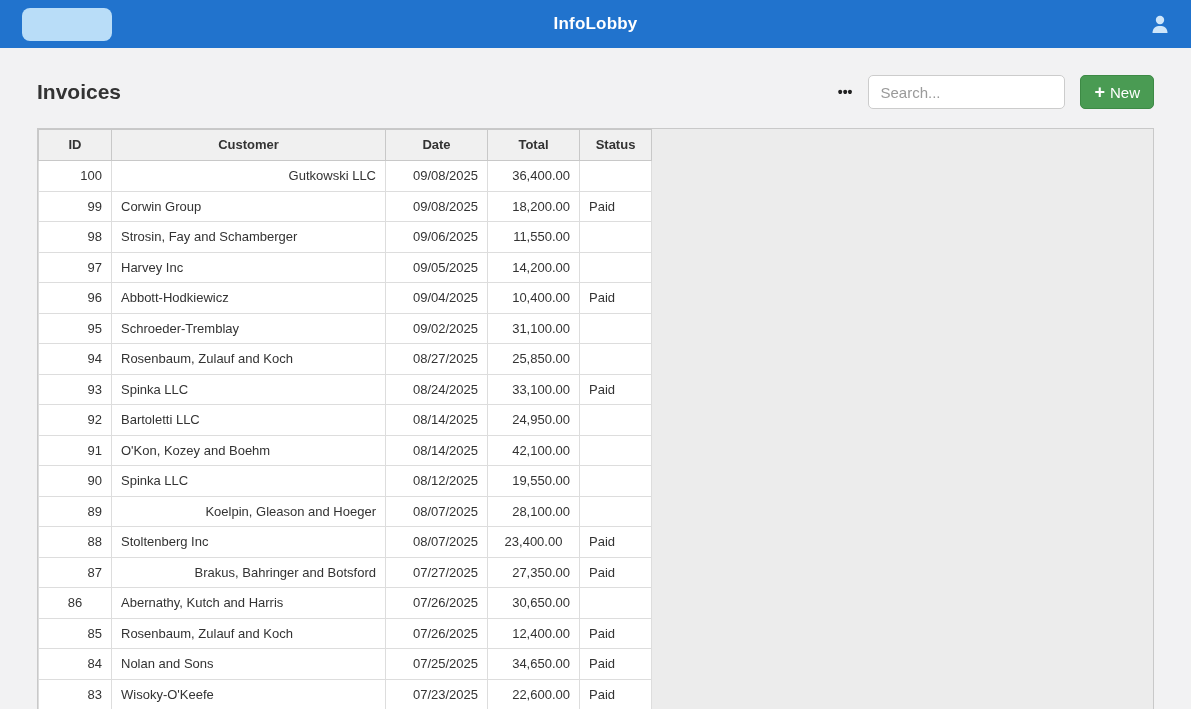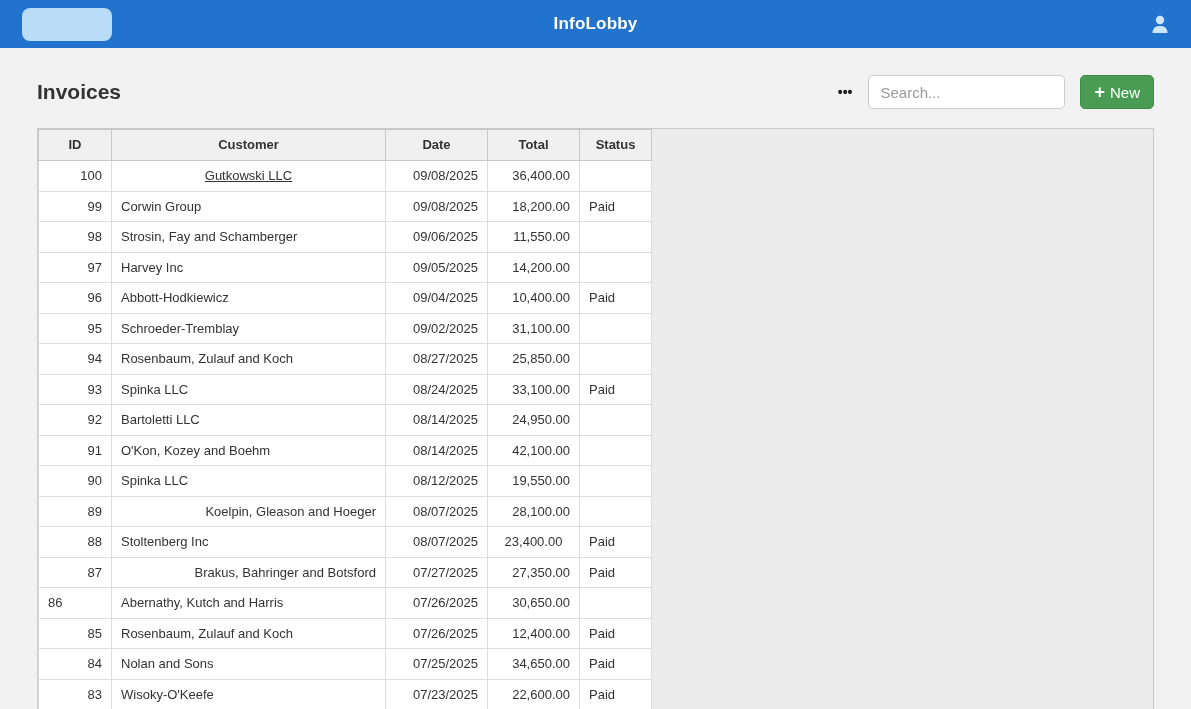--- a/index.html
+++ b/index.html
@@ -204,21 +204,21 @@
             <th>ID</th>
             <th>Customer</th>
             <th>Date</th>
             <th>Total</th>
             <th>Status</th>
           </tr>
       </thead>
       <tbody>
           <tr>
             <td style="text-align: right;">100</td>
-            <td style="text-align: center; text-decoration: underline;">Gutkowski LLC</td>
+            <td style="text-align: right;">Gutkowski LLC</td>
             <td style="text-align: right;">09/08/2025</td>
             <td style="text-align: right;">36,400.00</td>
             <td style="text-align: left;"></td>
           </tr>
           <tr>
             <td style="text-align: right;">99</td>
             <td style="text-align: left;">Corwin Group</td>
             <td style="text-align: right;">09/08/2025</td>
             <td style="text-align: right;">18,200.00</td>
             <td style="text-align: left;">Paid</td>
@@ -301,21 +301,21 @@
             <td style="text-align: left;">Paid</td>
           </tr>
           <tr>
             <td style="text-align: right;">87</td>
             <td style="text-align: right;">Brakus, Bahringer and Botsford</td>
             <td style="text-align: right;">07/27/2025</td>
             <td style="text-align: right;">27,350.00</td>
             <td style="text-align: left;">Paid</td>
           </tr>
           <tr>
-            <td style="text-align: left;">86</td>
+            <td style="text-align: center;">86</td>
             <td style="text-align: left;">Abernathy, Kutch and Harris</td>
             <td style="text-align: right;">07/26/2025</td>
             <td style="text-align: right;">30,650.00</td>
             <td style="text-align: left;"></td>
           </tr>
           <tr>
             <td style="text-align: right;">85</td>
             <td style="text-align: left;">Rosenbaum, Zulauf and Koch</td>
             <td style="text-align: right;">07/26/2025</td>
             <td style="text-align: right;">12,400.00</td>

